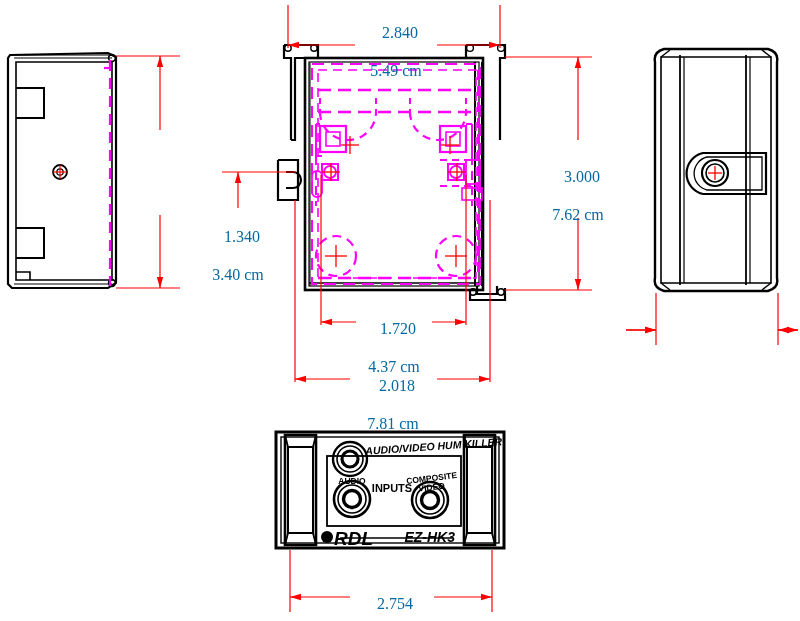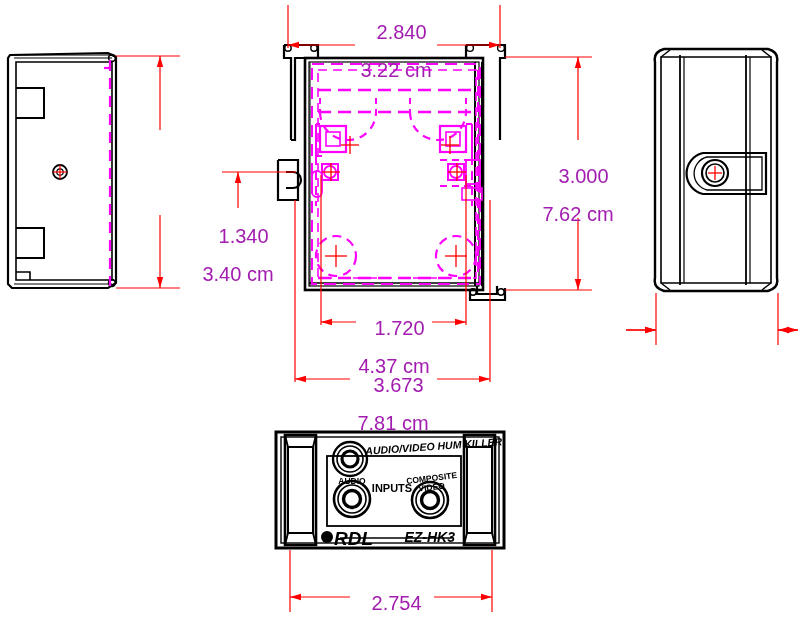--- a/index.html
+++ b/index.html
@@ -3,22 +3,22 @@
 <meta charset="utf-8">
 <title>EZ-HK3 Mechanical Drawing</title>
 <style>
   html,body{margin:0;padding:0;background:#ffffff;}
   body{
     width:800px;height:621px;position:relative;overflow:hidden;
     font-family:"Liberation Sans","DejaVu Sans",sans-serif;
   }
   #sheet{position:absolute;left:0;top:0;width:800px;height:621px;}
   .dimtext{
-    position:absolute;color:#a21caf;font-family:Liberation Sans, sans-serif;
-    font-size:20px;line-height:19px;text-align:center;white-space:pre;
+    position:absolute;color:#0369a1;font-family:Liberation Serif, serif;
+    font-size:16px;line-height:19px;text-align:center;white-space:pre;
     letter-spacing:0px;
   }
   .dimtext .l2{display:block;}
   svg{display:block;position:absolute;left:0;top:0;}
 </style>
 </head>
 <body>
 
 <div id="sheet">
 
@@ -282,41 +282,41 @@
   <g stroke="#FF0000" stroke-width="1.2">
     <line x1="290" y1="550" x2="290" y2="612"></line>
     <line x1="492" y1="550" x2="492" y2="612"></line>
     <line x1="290" y1="597" x2="350" y2="597" marker-start="url(#arrL)"></line>
     <line x1="434" y1="597" x2="492" y2="597" marker-end="url(#arrR)"></line>
   </g>
 </svg>
 
 <div class="dimtext" style="left:352px;top:4px;width:88px;">
   <span>2.840</span>
-  <span class="l2">3.22 cm</span>
+  <span class="l2">5.49 cm</span>
 </div>
 
 
 <div class="dimtext" style="left:194px;top:208px;width:88px;">
   <span>1.340</span>
   <span class="l2">3.40 cm</span>
 </div>
 
 <div class="dimtext" style="left:534px;top:148px;width:88px;text-align:center;">
   <span>3.000</span>
   <span class="l2">7.62 cm</span>
 </div>
 
 <div class="dimtext" style="left:350px;top:300px;width:88px;">
   <span>1.720</span>
   <span class="l2">4.37 cm</span>
 </div>
 
 <div class="dimtext" style="left:349px;top:357px;width:88px;">
-  <span>3.673</span>
+  <span>2.018</span>
   <span class="l2">7.81 cm</span>
 </div>
 
 
 <div class="dimtext" style="left:347px;top:575px;width:88px;">
   <span>2.754</span>
   
 </div>
 
 </div>

